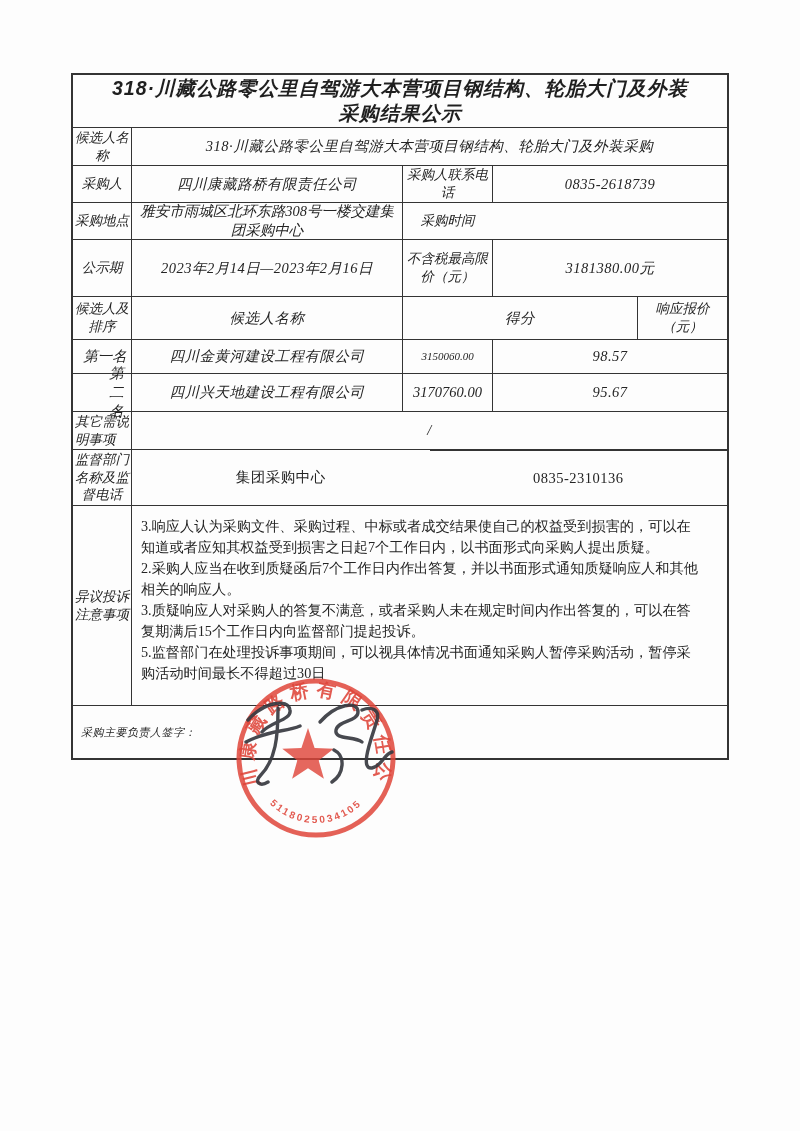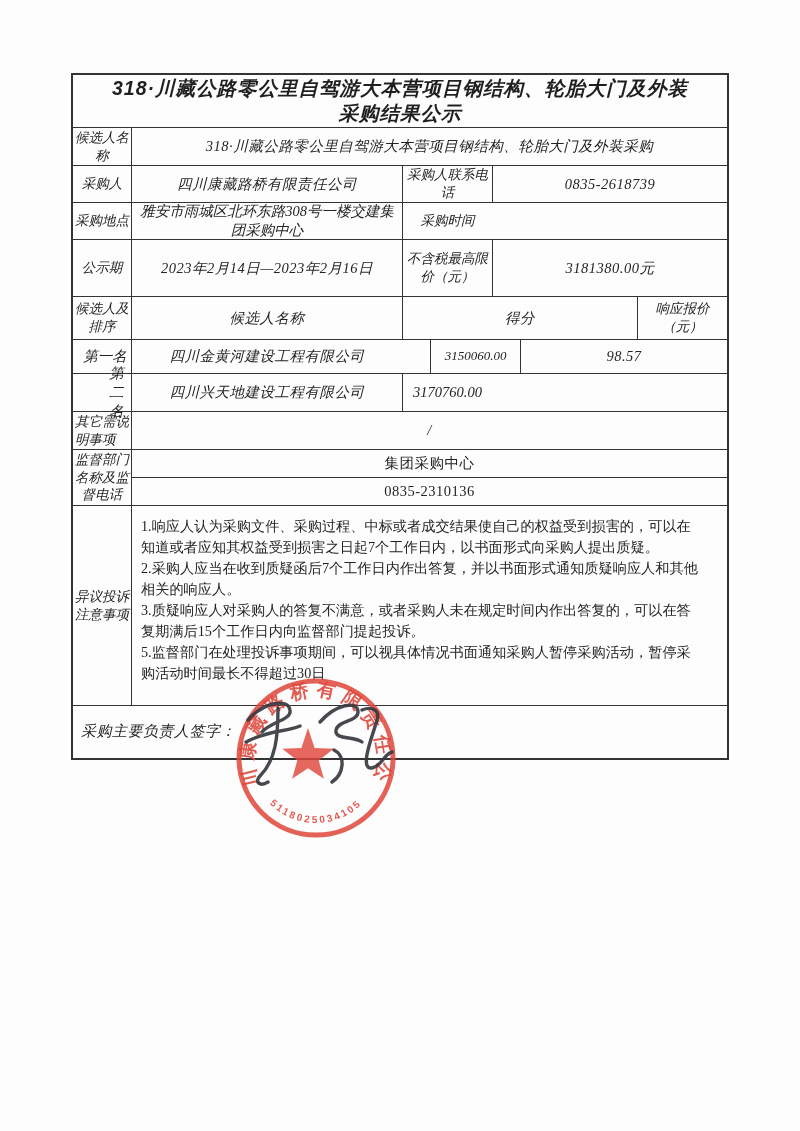--- a/index.html
+++ b/index.html
@@ -57,21 +57,21 @@
     flex: 1;
     flex-direction: column;
     justify-content: center;
     font-family: "Liberation Sans", sans-serif;
     font-weight: 700;
     font-size: 19.5px;
     line-height: 1.3;
     letter-spacing: 1px;
     color: #1f1f1f;
   }
-  .stack { flex: 1; display: flex; flex-direction: column; border-left: 1.5px solid #343434; }
+  .stack { flex: 1; display: flex; flex-direction: row; border-left: 1.5px solid #343434; }
   .subcell {
     flex: 1;
     display: flex;
     align-items: center;
     justify-content: center;
     font-size: 14.5px;
     letter-spacing: 0.5px;
   }
   .subcell + .subcell { border-top: 1.5px solid #343434; }
   .objection-content {
@@ -81,21 +81,21 @@
     padding: 10px 28px 0 9px;
     font-size: 14.2px;
     line-height: 21px;
     letter-spacing: 0;
   }
   .objection-content div { margin: 0; }
   .signature-cell {
     flex: 1;
     justify-content: flex-start;
     padding-left: 8px;
-    font-size: 15px;
+    font-size: 11px;
   }
   .seal-overlay {
     position: absolute;
     left: 186px;
     top: 658px;
     width: 260px;
     height: 200px;
     pointer-events: none;
   }
 </style>
@@ -141,47 +141,48 @@
     <div class="row h43">
       <div class="cell nol w1">候选人及排序</div>
       <div class="cell w2">候选人名称</div>
       <div class="cell w4">得分</div>
       <div class="cell w3">响应报价（元）</div>
     </div>
 
     <div class="row h34">
       <div class="cell nol w1" style="font-size:14.5px;padding-left:8px;">第一名</div>
       <div class="cell w2">四川金黄河建设工程有限公司</div>
-      <div class="cell w3" style="font-size:13px;margin-left:28px;">3150060.00</div>
+      <div class="cell w3" style="font-size:11px;">3150060.00</div>
       <div class="cell w4">98.57</div>
     </div>
 
     <div class="row h38">
       <div class="cell nol w1" style="font-size:14.5px;padding-left:31px;">第二名</div>
       <div class="cell w2">四川兴天地建设工程有限公司</div>
       <div class="cell w3" style="font-size:14.5px;">3170760.00</div>
+      <div class="cell w4">95.67</div>
     </div>
 
     <div class="row h38">
       <div class="cell nol w1" style="text-align:left; justify-content:flex-start;">其它需说明事项</div>
       <div class="cell w4">/</div>
     </div>
 
     <div class="row h56">
       <div class="cell nol w1">监督部门名称及监督电话</div>
       <div class="stack">
         <div class="subcell">集团采购中心</div>
         <div class="subcell">0835-2310136</div>
       </div>
     </div>
 
     <div class="row h200">
       <div class="cell nol w1">异议投诉注意事项</div>
       <div class="objection-content" style="border-left:1.5px solid #343434;">
-        <div>1.响应人认为采购文件、采购过程、中标或者成交结果使自己的权益受到损害的，可以在知道或者应知其权益受到损害之日起7个工作日内，以书面形式向采购人提出质疑。</div>
+        <div>3.响应人认为采购文件、采购过程、中标或者成交结果使自己的权益受到损害的，可以在知道或者应知其权益受到损害之日起7个工作日内，以书面形式向采购人提出质疑。</div>
         <div>2.采购人应当在收到质疑函后7个工作日内作出答复，并以书面形式通知质疑响应人和其他相关的响应人。</div>
         <div>3.质疑响应人对采购人的答复不满意，或者采购人未在规定时间内作出答复的，可以在答复期满后15个工作日内向监督部门提起投诉。</div>
         <div>5.监督部门在处理投诉事项期间，可以视具体情况书面通知采购人暂停采购活动，暂停采购活动时间最长不得超过30日</div>
       </div>
     </div>
 
     <div class="row h53">
       <div class="cell nol signature-cell">采购主要负责人签字：</div>
     </div>
 

